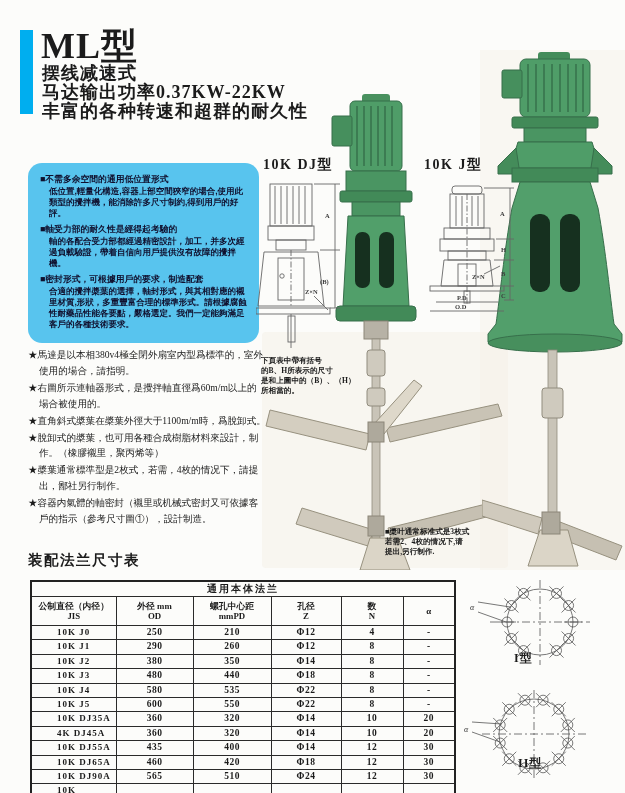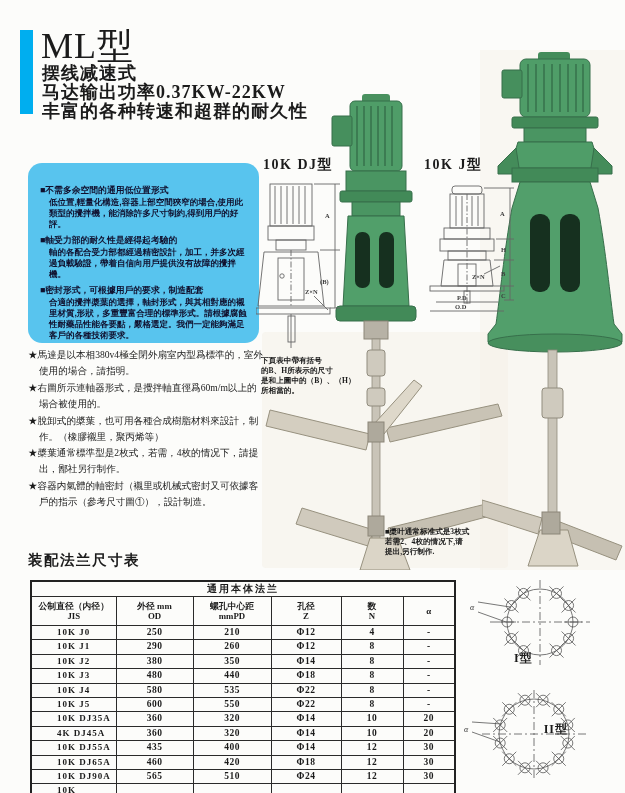--- a/index.html
+++ b/index.html
@@ -1,26 +1,26 @@
 <!DOCTYPE html>
 <html><head>
 <meta charset="utf-8">
 <style>
   *{margin:0;padding:0;box-sizing:border-box}
   html,body{background:#ffffff}
   .page{position:relative;width:625px;height:793px;background:#fcfcfa;color:#1b1b1b;
         font-family:"Liberation Serif",serif;overflow:hidden}
 
   .accent-bar{position:absolute;left:20px;top:30px;width:13px;height:84px;background:#00AEEF}
-  .title{position:absolute;left:41px;top:22px;font-size:36px;font-weight:normal;letter-spacing:1px}
+  .title{position:absolute;left:41px;top:22px;font-size:36px;font-weight:bold;letter-spacing:1px}
   .subtitle{position:absolute;left:42px;top:64px;font-family:Liberation Serif, serif;
             font-weight:bold;font-size:18px;line-height:19px;letter-spacing:1px}
 
   .feature-box{position:absolute;left:28px;top:163px;width:231px;height:180px;background:#58c4ee;
-               border-radius:14px;padding:22px 9px 8px 12px;color:#10102e;
+               border-radius:14px;padding:11px 9px 8px 12px;color:#10102e;
                font-family:"Liberation Sans",sans-serif}
   .feat{margin-bottom:5px}
   .feat-title{font-size:8.8px;font-weight:bold;line-height:11.5px}
   .feat-body{font-size:8.5px;font-weight:bold;line-height:11.2px;padding-left:9px}
 
   .star-notes{position:absolute;left:28px;top:347px;width:238px;font-size:9.6px;
               font-weight:normal;line-height:15.9px}
   .star-note{text-indent:-11px;padding-left:11px;margin-bottom:1px}
 
   .model-label{position:absolute;font-size:14px;font-weight:bold;letter-spacing:1.5px}
@@ -37,21 +37,21 @@
                 table-layout:fixed;font-weight:bold}
   .flange-table th,.flange-table td{border:1px solid #2a2a2a}
   .flange-table{border:2px solid #222}
   .flange-table .span-h{height:15px;font-size:10px;letter-spacing:2px}
   .flange-table thead tr.cols th{height:29px;font-size:8.8px;line-height:10.5px;font-weight:bold}
   .flange-table td{height:13.4px;line-height:13.4px;text-align:center;font-size:9.5px;letter-spacing:.5px}
   .flange-table td.model{text-align:left;padding-left:25px;font-size:9px;letter-spacing:1px}
 
   .flange-label{position:absolute;font-size:12px;font-weight:bold;letter-spacing:1px}
   .flange-label.t1{left:514px;top:650px;width:50px;text-align:left}
-  .flange-label.t2{left:518px;top:721px;width:50px;text-align:right}
+  .flange-label.t2{left:518px;top:755px;width:50px;text-align:left}
 
   svg{position:absolute}
   .tint{position:absolute;background:#f4f0e5}
   .tint1{left:262px;top:332px;width:246px;height:236px;opacity:.5;border-radius:4px}
   .tint2{left:480px;top:50px;width:145px;height:520px;opacity:.4}
   .dimtext{font-family:"Liberation Serif",serif;font-size:6.5px;fill:#3c3c3c;font-weight:bold}
   .alpha{font-size:8px;fill:#333;font-style:italic}
 </style>
 </head>
 <body>
@@ -76,20 +76,21 @@
         <div class="feat-body">軸的各配合受力部都經過精密設計，加工，并多次經過負載驗證，帶着自信向用戶提供沒有故障的攪拌機。</div>
       </div>
       <div class="feat">
         <div class="feat-title">■密封形式，可根據用戶的要求，制造配套</div>
         <div class="feat-body">合適的攪拌槳葉的選擇，軸封形式，與其相對應的襯里材質,形狀，多重豐富合理的標準形式。請根據腐蝕性耐藥品性能各要點，嚴格選定。我們一定能夠滿足客戶的各種技術要求。</div>
       </div>
     </div>
   <div class="star-notes">
       <div class="star-note">★馬達是以本相380v4極全閉外扇室内型爲標準的，室外使用的場合，請指明。</div>
       <div class="star-note">★右圖所示連軸器形式，是攪拌軸直徑爲60m/m以上的場合被使用的。</div>
+      <div class="star-note">★直角斜式槳葉在槳葉外徑大于1100m/m時，爲脫卸式。</div>
       <div class="star-note">★脫卸式的槳葉，也可用各種合成樹脂材料來設計，制作。（橡膠襯里，聚丙烯等）</div>
       <div class="star-note">★槳葉通常標準型是2枚式，若需，4枚的情况下，請提出，鄙社另行制作。</div>
       <div class="star-note">★容器内氣體的軸密封（襯里或机械式密封又可依據客戶的指示（參考尺寸圖①），設計制造。</div>
     </div>
 
   <div class="model-label dj">10K DJ型</div>
   <div class="model-label j">10K J型</div>
 
   <div class="tint tint1"></div>
   <div class="tint tint2"></div>

